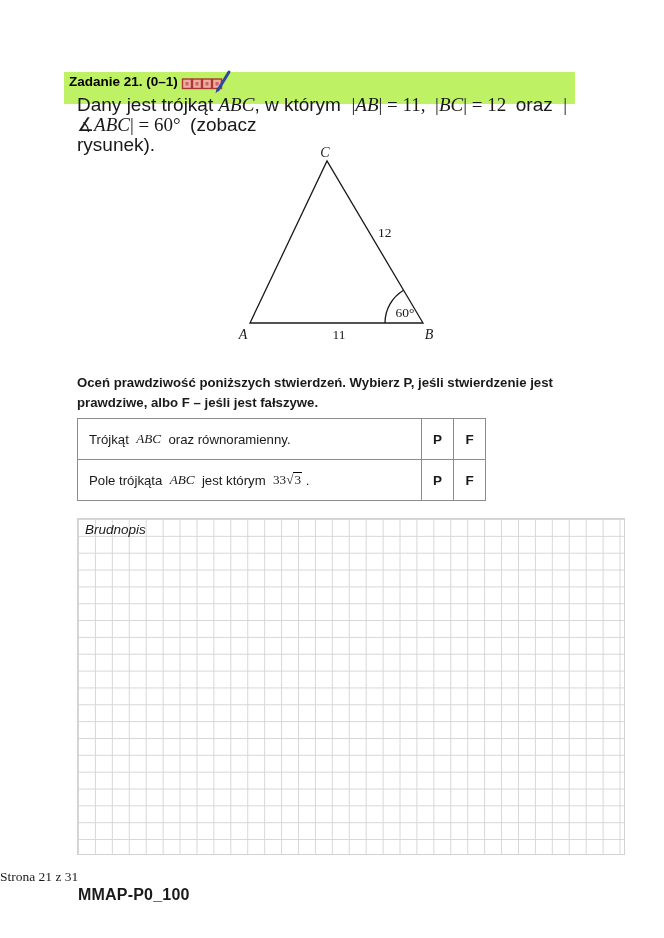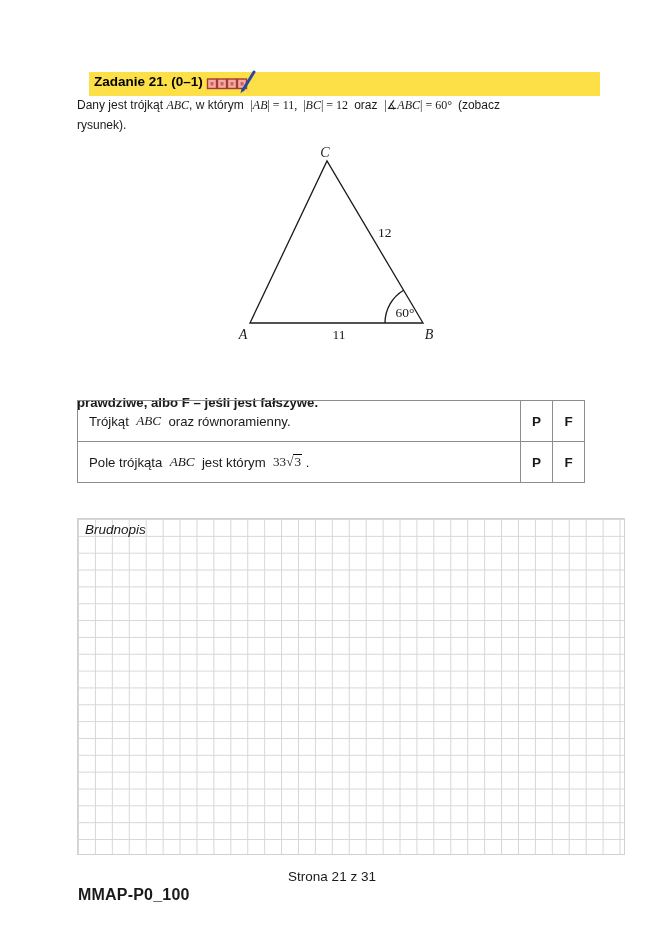--- a/index.html
+++ b/index.html
@@ -2,50 +2,50 @@
 <html><head>
 <meta charset="utf-8">
 <style>
   html,body{margin:0;padding:0;background:#ffffff;}
   .page{
     position:relative;width:664px;height:938px;background:#ffffff;
     font-family:"Liberation Sans",sans-serif;color:#1a1a1a;overflow:hidden;
   }
   
   .task-header{
-    position:absolute;left:89px;top:72px;width:511px;height:24px;
-    background:#fde047;
+    position:absolute;left:64px;top:72px;width:511px;height:32px;
+    background:#bef264;
   }
   .task-title{
     position:absolute;left:5px;top:0;line-height:20px;
     font-size:13.5px;font-weight:700;color:#000;
   }
   .task-icon{position:absolute;left:117px;top:-4px;width:52px;height:26px;}
   
   .intro{
     position:absolute;left:77px;top:95px;width:512px;margin:0;
-    font-size:12px;line-height:20px;white-space:pre-wrap;
+    font-size:19px;line-height:20px;white-space:pre-wrap;
   }
   .seg-t{font-family:"Liberation Sans",sans-serif;}
   .seg-i{font-family:"Liberation Serif",serif;font-style:italic;}
   .seg-r{font-family:"Liberation Serif",serif;}
   .ovl{display:inline-block;border-top:1px solid #000;line-height:1.1;padding:0 1px;}
   
   .figure{position:absolute;left:228px;top:143px;}
   .tri,.arc{fill:none;stroke:#1a1a1a;stroke-width:1.3;}
   .fig-it{font-family:"Liberation Serif",serif;font-style:italic;font-size:14px;fill:#1a1a1a;}
   .fig-rm{font-family:"Liberation Serif",serif;font-size:13.5px;fill:#1a1a1a;}
   
   .instruction{
     position:absolute;left:77px;top:373px;width:512px;margin:0;
     font-size:13.2px;line-height:20px;font-weight:700;white-space:pre-wrap;
   }
   
   .tbl{
-    position:absolute;left:77px;top:400px;width:508px;
+    position:absolute;left:77px;top:418px;width:409px;
     border:1px solid #8c8c8c;box-sizing:border-box;
   }
   .trow{display:flex;height:40px;}
   .trow + .trow{border-top:1px solid #8c8c8c;}
   .tcell{display:flex;align-items:center;box-sizing:border-box;}
   .stmt{flex:1;padding-left:11px;font-size:13.2px;white-space:pre-wrap;}
   .pf{
     width:32px;justify-content:center;border-left:1px solid #8c8c8c;
     font-weight:700;font-size:13.5px;
   }
@@ -57,22 +57,23 @@
       linear-gradient(to right,#d7d7d7 1px,transparent 1px),
       linear-gradient(to bottom,#d7d7d7 1px,transparent 1px);
     background-size:16.93px 16.85px;
   }
   .scratch-label{
     position:absolute;left:7px;top:3px;
     font-style:italic;font-size:13.5px;color:#1a1a1a;
   }
   
   .footer-page{
-    position:absolute;left:0;right:0;top:869px;text-align:center;
+    position:absolute;left:0;right:0;top:869px;
     font-size:13.5px;
+    font-family:Liberation Serif, serif;
   }
   .footer-code{
     position:absolute;left:78px;top:886px;
     font-size:16px;font-weight:700;letter-spacing:0.2px;
   }
 </style>
 </head>
 <body>
 
 <div class="page">
@@ -103,21 +104,21 @@
     <path class="tri" d="M 22 180 L 195 180 L 99 18 Z"></path>
     <path class="arc" d="M 157 180 A 38 38 0 0 1 175.6 147.3"></path>
     <text class="fig-it" x="97" y="14" text-anchor="middle">C</text>
     <text class="fig-it" x="15" y="196" text-anchor="middle">A</text>
     <text class="fig-it" x="201" y="196" text-anchor="middle">B</text>
     <text class="fig-rm" x="150" y="94">12</text>
     <text class="fig-rm" x="111" y="196" text-anchor="middle">11</text>
     <text class="fig-rm" x="177" y="174" text-anchor="middle">60°</text>
   </svg>
 
-  <p class="instruction"><br><span class="seg-t">prawdziwe, albo F – jeśli jest fałszywe.</span></p>
+  <p class="instruction"><span class="seg-t">Oceń prawdziwość poniższych stwierdzeń. Wybierz P, jeśli stwierdzenie jest</span><br><span class="seg-t">prawdziwe, albo F – jeśli jest fałszywe.</span></p>
 
   <div class="tbl">
     <div class="trow">
       <div class="tcell stmt"><span class="seg-t">Trójkąt  </span><span class="seg-i">ABC</span><span class="seg-t">  oraz równoramienny.</span></div>
       <div class="tcell pf">P</div>
       <div class="tcell pf">F</div>
     </div>
     <div class="trow">
       <div class="tcell stmt"><span class="seg-t">Pole trójkąta  </span><span class="seg-i">ABC</span><span class="seg-t">  jest którym  </span><span class="seg-r">33</span><span class="seg-r">√<span class="ovl">3</span></span><span class="seg-t"> .</span></div>
       <div class="tcell pf">P</div>

